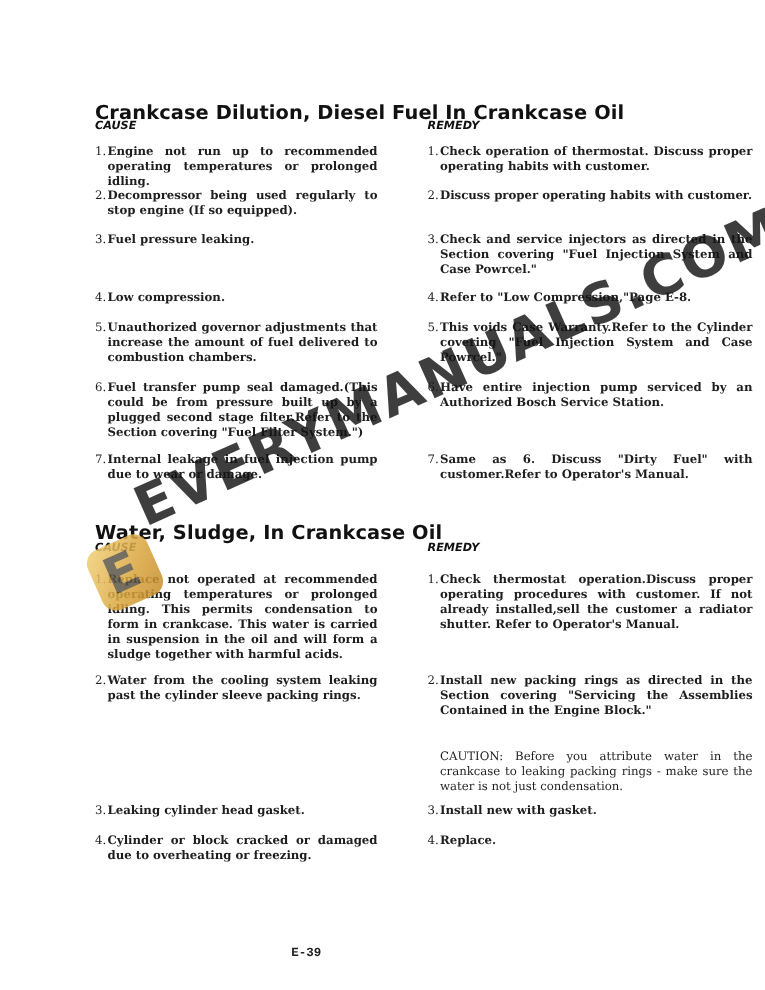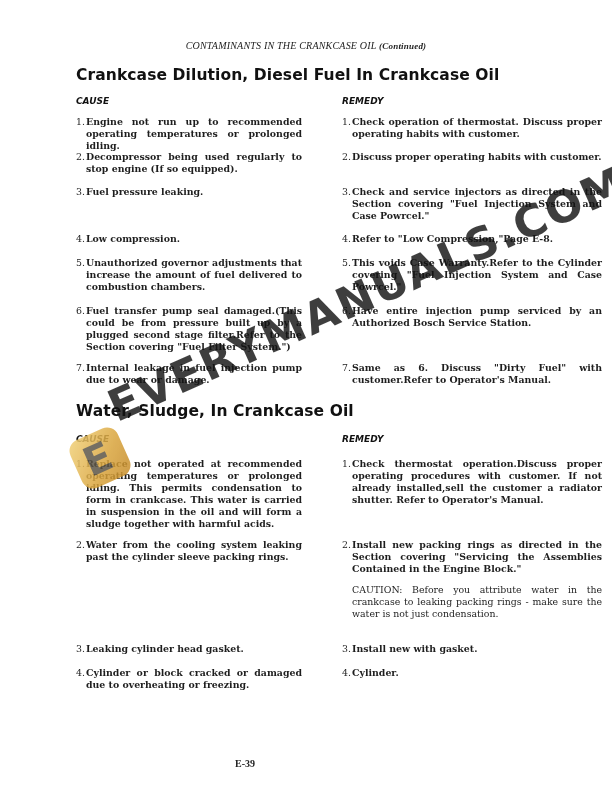--- a/index.html
+++ b/index.html
@@ -5,38 +5,38 @@
   html, body { margin: 0; padding: 0; background: #ffffff; }
   body { width: 612px; height: 792px; position: relative; overflow: hidden; }
   .page { position: absolute; left: 0; top: 0; width: 612px; height: 792px; background: #fff; color: #1a1a1a; }
   .running-head {
     position: absolute; top: 40px; left: 0; width: 612px; text-align: center;
     font-family: "Liberation Serif", serif; font-style: italic; font-size: 10px; letter-spacing: 0.2px; color: #222;
   }
   .running-head .cont { font-size: 9px; font-weight: bold; }
   .section-title {
     position: absolute; left: 76px;
-    font-family: "DejaVu Sans", sans-serif; font-weight: bold; font-size: 15.5px; color: #111; letter-spacing: 0.1px;
+    font-family: "DejaVu Sans", sans-serif; font-weight: bold; font-size: 15.5px; color: #111; letter-spacing: 0.1px; margin-top: 15px;
   }
   .col-head {
     position: absolute; font-family: "DejaVu Sans", sans-serif; font-weight: bold; font-style: italic;
     font-size: 9px; color: #111; text-align: left;
   }
   .item {
     position: absolute; font-family: "DejaVu Serif", serif; font-size: 9.4px; line-height: 12px;
     color: #1e1e1e; text-align: justify;
   }
   .item .num { position: absolute; left: 0; top: 0; }
   .item .txt { display: block; padding-left: 10px; font-weight: bold; }
   .left { left: 76px; width: 226px; }
   .right { left: 342px; width: 260px; }
-  .caution { position: absolute; left: 352px; width: 250px; font-family: "DejaVu Serif", serif; font-size: 9.4px; line-height: 12px; color: #1e1e1e; text-align: justify; }
+  .caution { position: absolute; left: 352px; width: 250px; font-family: "DejaVu Serif", serif; font-size: 9.4px; line-height: 12px; color: #1e1e1e; text-align: justify; margin-top: 16px; }
   .page-number {
     position: absolute; top: 758px; left: 0; width: 490px; text-align: center;
-    font-family: Liberation Serif, serif; font-size: 10px; font-weight: bold; color: #222;
+    font-family: Liberation Mono, monospace; font-size: 10px; font-weight: bold; color: #222;
   }
   
   .watermark {
     position: absolute; left: 100px; top: 385px; width: 560px;
     transform: rotate(-24deg); transform-origin: left top;
     font-family: "DejaVu Sans", sans-serif; font-weight: bold; font-size: 44px; letter-spacing: 2px;
     color: rgba(20,20,20,0.82); white-space: nowrap; pointer-events: none;
   }
   .wm-logo {
     position: absolute; left: 74px; top: 432px; width: 52px; height: 52px;
@@ -47,24 +47,20 @@
   .wm-logo span {
     position: absolute; left: 10px; top: 3px; font-family: "DejaVu Sans", sans-serif; font-weight: bold;
     font-size: 40px; color: rgba(70,70,70,0.85);
   }
 </style>
 </head>
 <body>
 
 <div class="page">
 
-  <div class="running-head">
-    <span>CONTAMINANTS IN THE CRANKCASE OIL</span>
-    <span class="cont">(Continued)</span>
-  </div>
 
   <div class="section-title" style="top:66px;">Crankcase Dilution, Diesel Fuel In Crankcase Oil</div>
   <div class="col-head" style="left:76px;width:226px;top:96px;">CAUSE</div>
   <div class="col-head" style="left:342px;width:260px;top:96px;">REMEDY</div>
 
   <div class="item left" style="top:116px;">
       <span class="num">1.</span>
       <span class="txt">Engine not run up to recommended operating temperatures or prolonged idling.</span>
     </div>
   <div class="item left" style="top:151px;">
@@ -150,21 +146,21 @@
       <span class="num">2.</span>
       <span class="txt">Install new packing rings as directed in the Section covering "Servicing the Assemblies Contained in the Engine Block."</span>
     </div>
   <div class="caution" style="top:584px;">CAUTION: Before you attribute water in the crankcase to leaking packing rings - make sure the water is not just condensation.</div>
   <div class="item right" style="top:643px;">
       <span class="num">3.</span>
       <span class="txt">Install new with gasket.</span>
     </div>
   <div class="item right" style="top:667px;">
       <span class="num">4.</span>
-      <span class="txt">Cylinder.</span>
+      <span class="txt">Replace.</span>
     </div>
 
   <div class="page-number">E-39</div>
 
   <div class="wm-logo">
       <span>E</span>
     </div>
   <div class="watermark">EVERYMANUALS.COM</div>
 </div>
 

